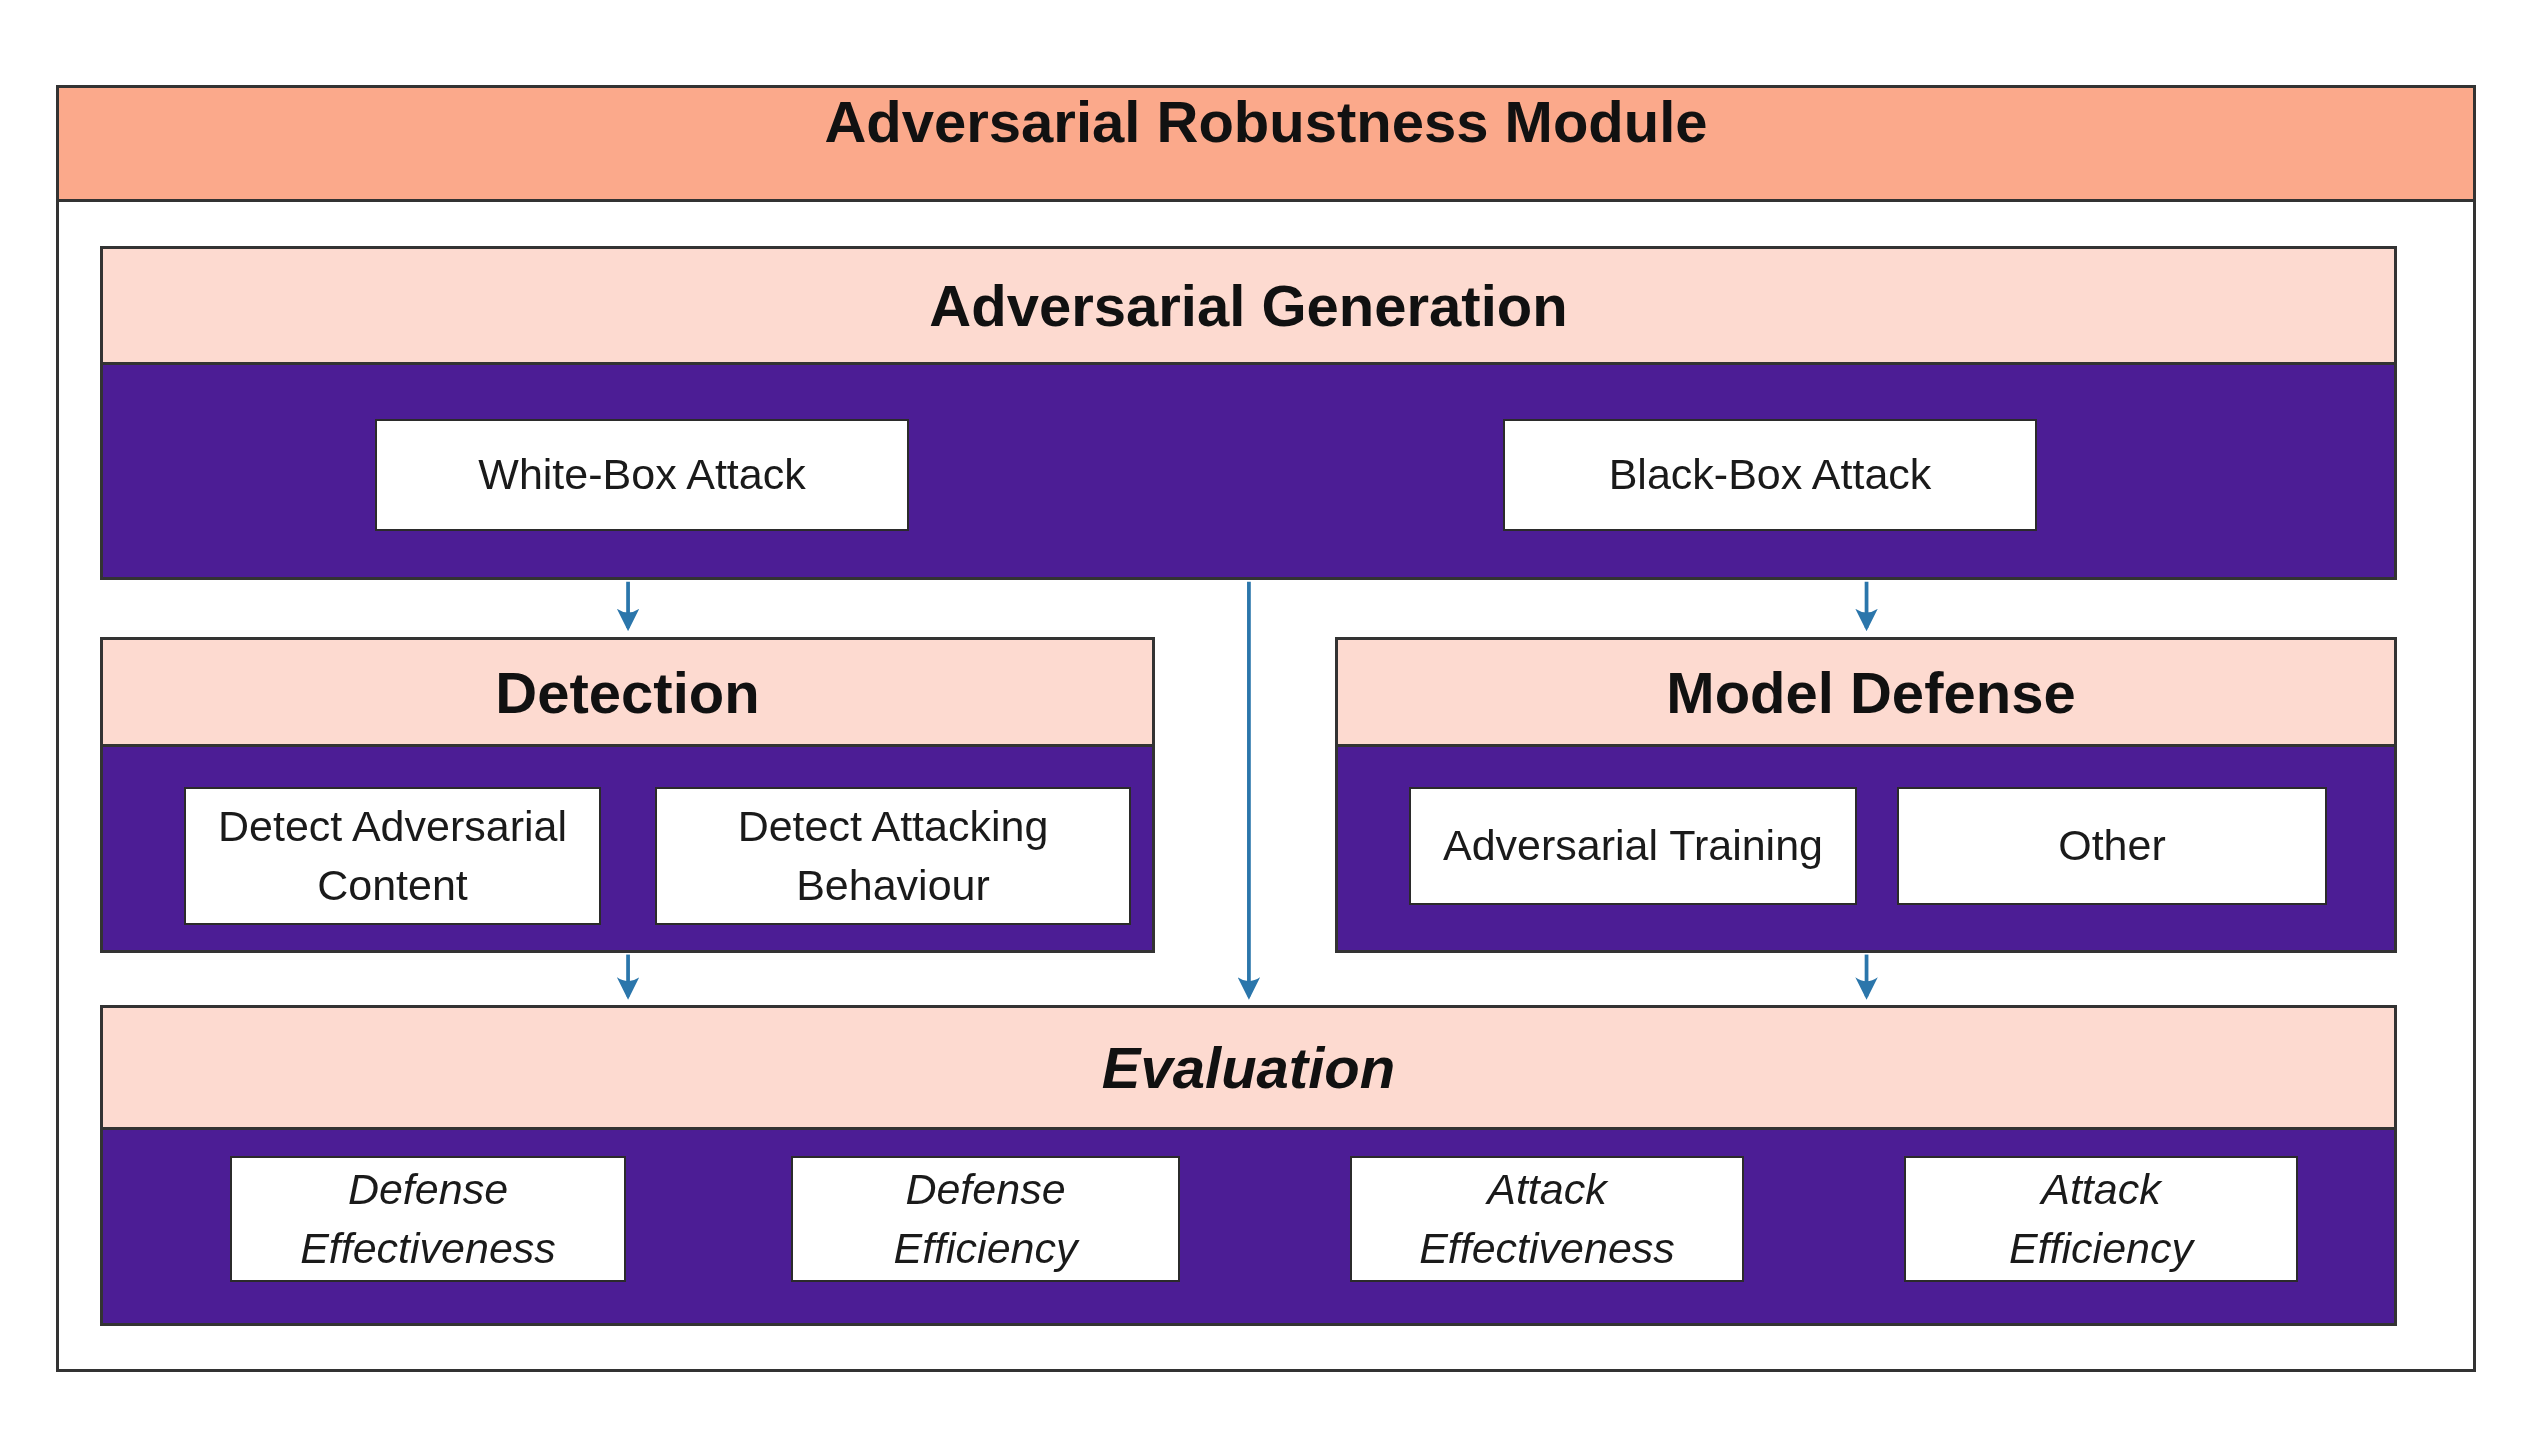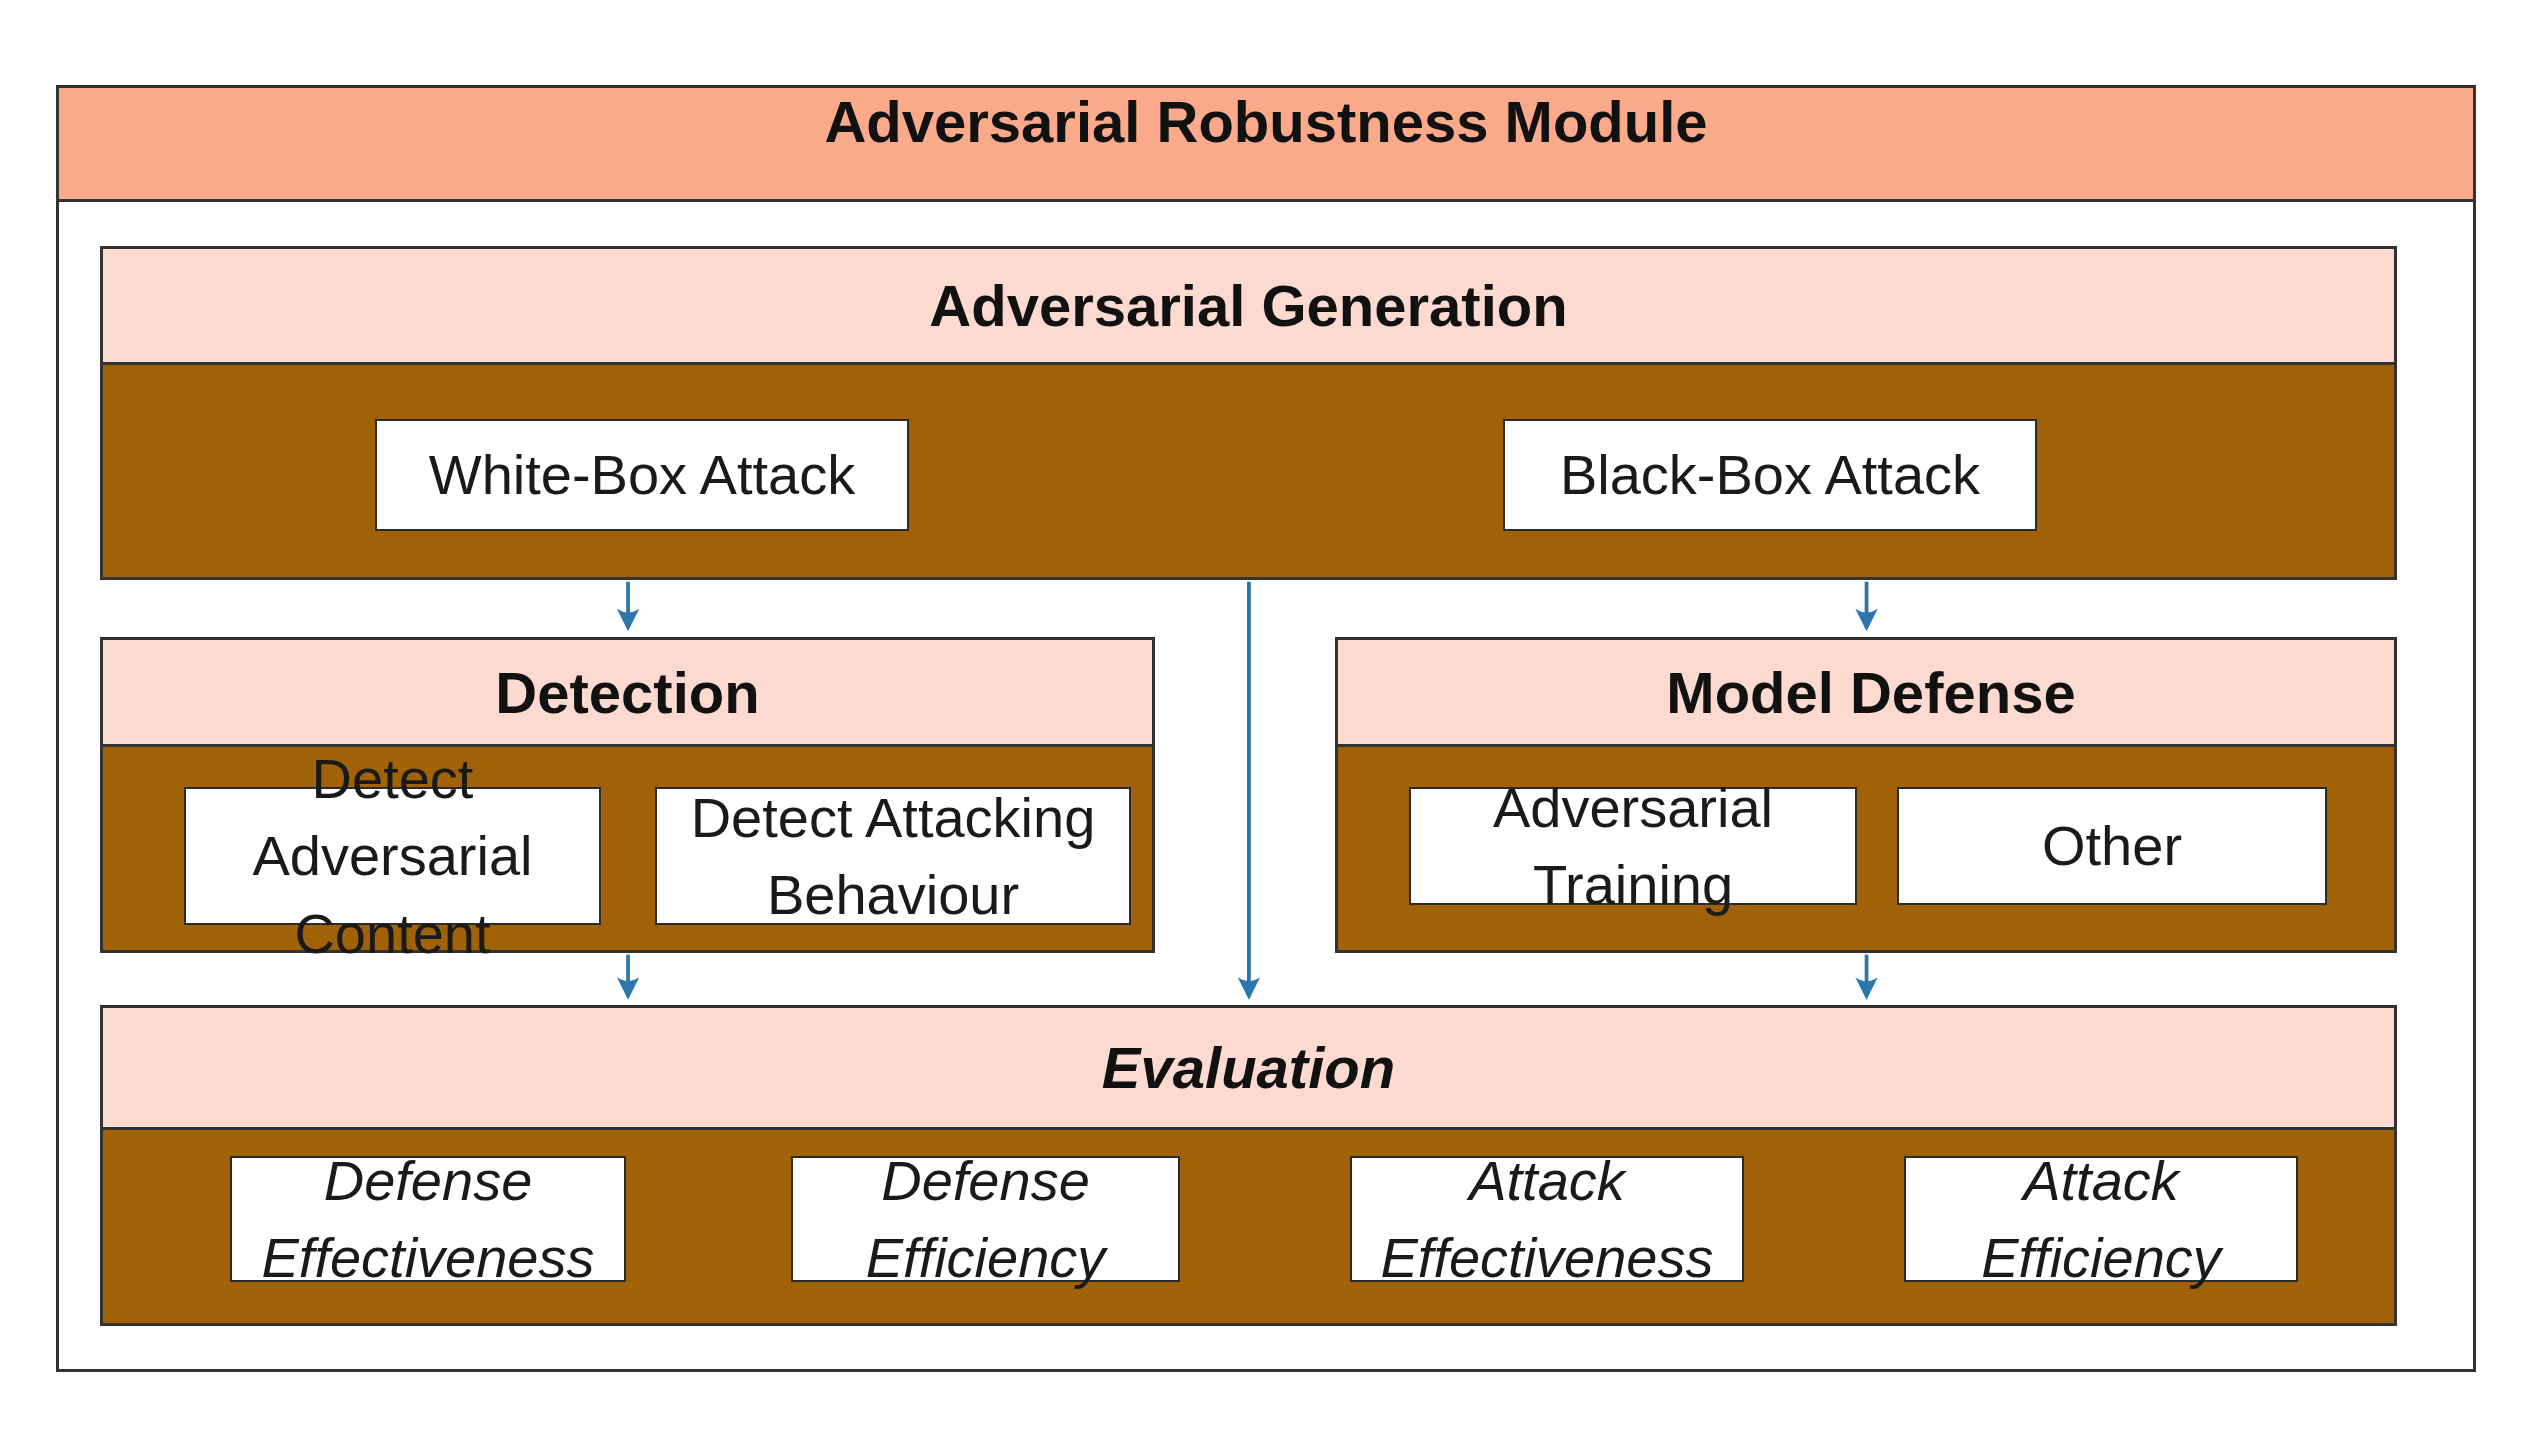--- a/index.html
+++ b/index.html
@@ -25,21 +25,21 @@
     left: 56px; top: 85px;
     width: 2420px; height: 117px;
     background: var(--title-fill, #FBA98B);
     border: 3.2px solid var(--border, #333333);
     display: flex; justify-content: center;
   }
   .title-text { font-size: 58px; font-weight: bold; letter-spacing: 0; }
   .section {
     position: absolute;
     border: 3.2px solid var(--border, #333333);
-    background: #a16207;
+    background: #4c1d95;
   }
   .section-header {
     width: 100%;
     background: var(--header-fill, #FDDAD0);
     border-bottom: 3.2px solid var(--border, #333333);
     display: flex; align-items: center; justify-content: center;
   }
   .section-title { font-size: 58px; font-weight: bold; }
   .sec-generation  { left: 100px;  top: 246px;  width: 2297px; height: 334px; }
   .sec-generation .section-header { height: 116px; }
@@ -48,21 +48,21 @@
   .sec-defense     { left: 1335px; top: 637px; width: 1062px; height: 316px; }
   .sec-defense .section-header { height: 107px; padding-left: 10px; }
   .sec-evaluation  { left: 100px;  top: 1005px; width: 2297px; height: 321px; font-style: italic; }
   .sec-evaluation .section-header { height: 122px; }
   .node {
     position: absolute;
     border: 2.7px solid #2b2b2b;
     background: #ffffff;
     display: flex; align-items: center; justify-content: center;
     text-align: center;
-    font-size: 56px;
+    font-size: 43px;
     line-height: 1.38;
     white-space: pre-line;
     color: #1a1a1a;
   }
   .node-whitebox { left: 272px;  top: 170px; width: 534px; height: 112px; }
   .node-blackbox { left: 1400px; top: 170px; width: 534px; height: 112px; }
   .node-detect-content   { left: 81px;  top: 147px; width: 417px; height: 138px; }
   .node-detect-behaviour { left: 552px; top: 147px; width: 476px; height: 138px; }
   .node-adv-training { left: 71px;  top: 147px; width: 448px; height: 118px; }
   .node-other        { left: 559px; top: 147px; width: 430px; height: 118px; }

